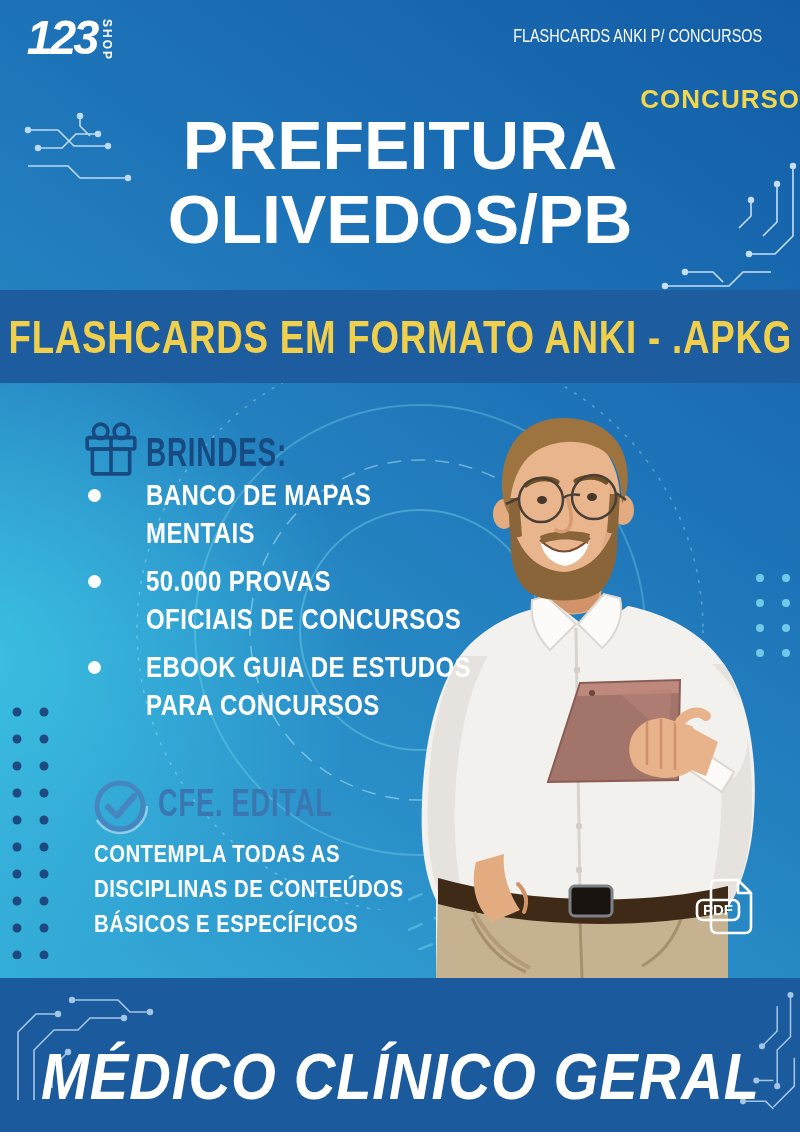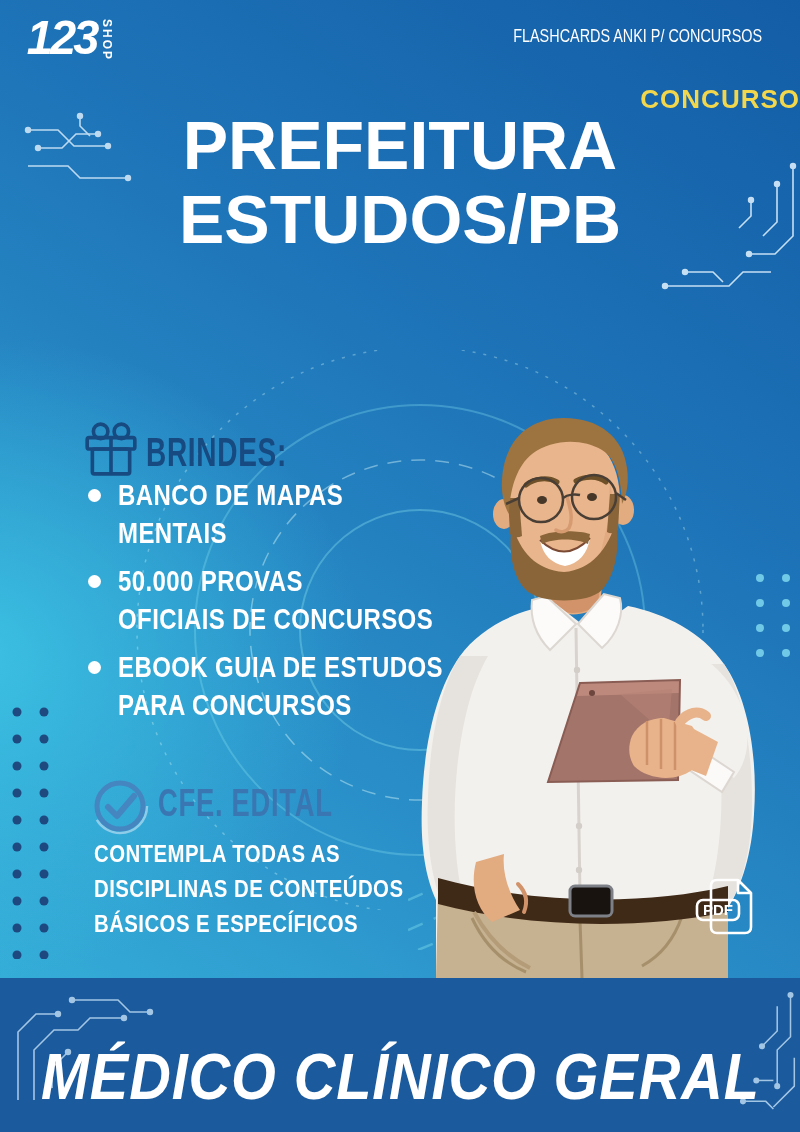--- a/index.html
+++ b/index.html
@@ -30,21 +30,21 @@
   .tagline { right:38px; top:26px; color:#fff; font-weight:normal; font-size:18px; }
   .tagline span { display:inline-block; transform:scaleX(.8); transform-origin:right center; white-space:nowrap; }
   .kicker { left:0; top:84px; width:800px; text-align:right; color:#f2d74d;
             font-size:26px; font-weight:bold; letter-spacing:1px; }
   .title { left:0; top:108px; width:800px; text-align:center; color:#ffffff;
            font-weight:bold; font-size:68px; line-height:74px; letter-spacing:0; }
   
   .bonus-heading { left:146px; top:430px; color:#174a80; font-size:40px; font-weight:bold; }
   .bonus-heading span { display:inline-block; transform:scaleX(.7); transform-origin:left center; letter-spacing:1px; white-space:nowrap; }
   .list { left:82px; top:476px; }
-  .list-item { display:flex; margin-bottom:10px; }
+  .list-item { display:flex; margin-bottom:10px;gap:28px; }
   .bullet { width:13px; height:13px; border-radius:50%; background:#fff; margin:13px 17px 0 6px; flex:none; }
   .item-text { font-size:30px; font-weight:bold; color:#fff; line-height:38px; letter-spacing:.5px;
                white-space:pre-line; transform:scaleX(.8); transform-origin:left top; }
   
   .edital-heading { left:158px; top:782px; color:#3a77b2; font-size:38px; font-weight:bold; }
   .edital-heading span { display:inline-block; transform:scaleX(.72); transform-origin:left center; letter-spacing:1px; white-space:nowrap; }
   .edital-desc { left:94px; top:836px; color:#fff; font-size:24px; font-weight:bold; line-height:35px;
                  letter-spacing:.5px; white-space:pre-line; transform:scaleX(.85); transform-origin:left top; }
   .man { left:380px; top:392px; width:420px; height:586px; }
   .pdf-badge { left:694px; top:872px; }
@@ -125,20 +125,23 @@
         <circle cx="34" cy="83" r="4"></circle>
     </g>
   </svg>
 
   <svg class="abs deco" style="left:408px; top:780px;" width="170" height="170" viewBox="0 0 170 170" fill="none" stroke="rgba(130,225,240,0.4)" stroke-width="2.5" stroke-dasharray="16 12">
     <path d="M0,120 L160,50"></path>
     <path d="M0,150 L160,80"></path>
     <path d="M10,170 L165,105"></path>
   </svg>
 
+  <div class="band-top">
+    <div class="banner-text">FLASHCARDS EM FORMATO ANKI - .APKG</div>
+  </div>
 
   <svg class="abs man" viewBox="0 0 420 586">
 
     <path d="M160,160 L226,160 L220,212 C206,226 180,226 166,212 Z" fill="#e2ab80"></path>
     <path d="M166,196 C186,206 204,204 220,194 L218,212 C204,224 182,224 168,212 Z" fill="#d2936a"></path>
 
     <path d="M176,212 C136,218 100,236 80,264 C56,298 44,352 42,410 C40,456 46,486 56,508 L56,586 L348,586 L348,516 C362,494 372,460 374,422 C378,364 368,306 344,272 C322,240 286,222 248,214 L212,240 Z" fill="#f3f1ee"></path>
     <path d="M80,264 C60,296 50,348 48,404 C46,452 52,484 60,506 L84,512 C74,470 72,420 78,368 C84,320 94,288 108,264 Z" fill="#e2ded8" opacity="0.8"></path>
     <path d="M344,272 C362,300 372,352 372,410 C372,452 364,486 352,508 L330,500 C340,462 344,414 340,366 C336,322 326,292 314,272 Z" fill="#e2ded8" opacity="0.8"></path>
     <path d="M196,236 L200,505" stroke="#d8d3cd" stroke-width="3" fill="none"></path>
@@ -252,21 +255,21 @@
     <span class="logo-word">SHOP</span>
   </div>
 
   <div class="abs tagline">
     <span>FLASHCARDS ANKI P/ CONCURSOS</span>
   </div>
 
   <div class="abs kicker">CONCURSO</div>
   <div class="abs title">
     <span style="display:block">PREFEITURA</span>
-    <span style="display:block">ESTUDOS/PB</span>
+    <span style="display:block">OLIVEDOS/PB</span>
   </div>
 
   <svg class="abs" style="left:84px; top:420px;" width="54" height="58" viewBox="0 0 52 56" fill="none" stroke="#174a80" stroke-width="3.5" stroke-linejoin="round">
     <circle cx="16" cy="11" r="7"></circle>
     <circle cx="36" cy="11" r="7"></circle>
     <rect x="3" y="17" width="46" height="11" rx="2"></rect>
     <rect x="8" y="28" width="36" height="24" rx="2"></rect>
     <path d="M26,17 V52"></path>
   </svg>
   <div class="abs bonus-heading">

